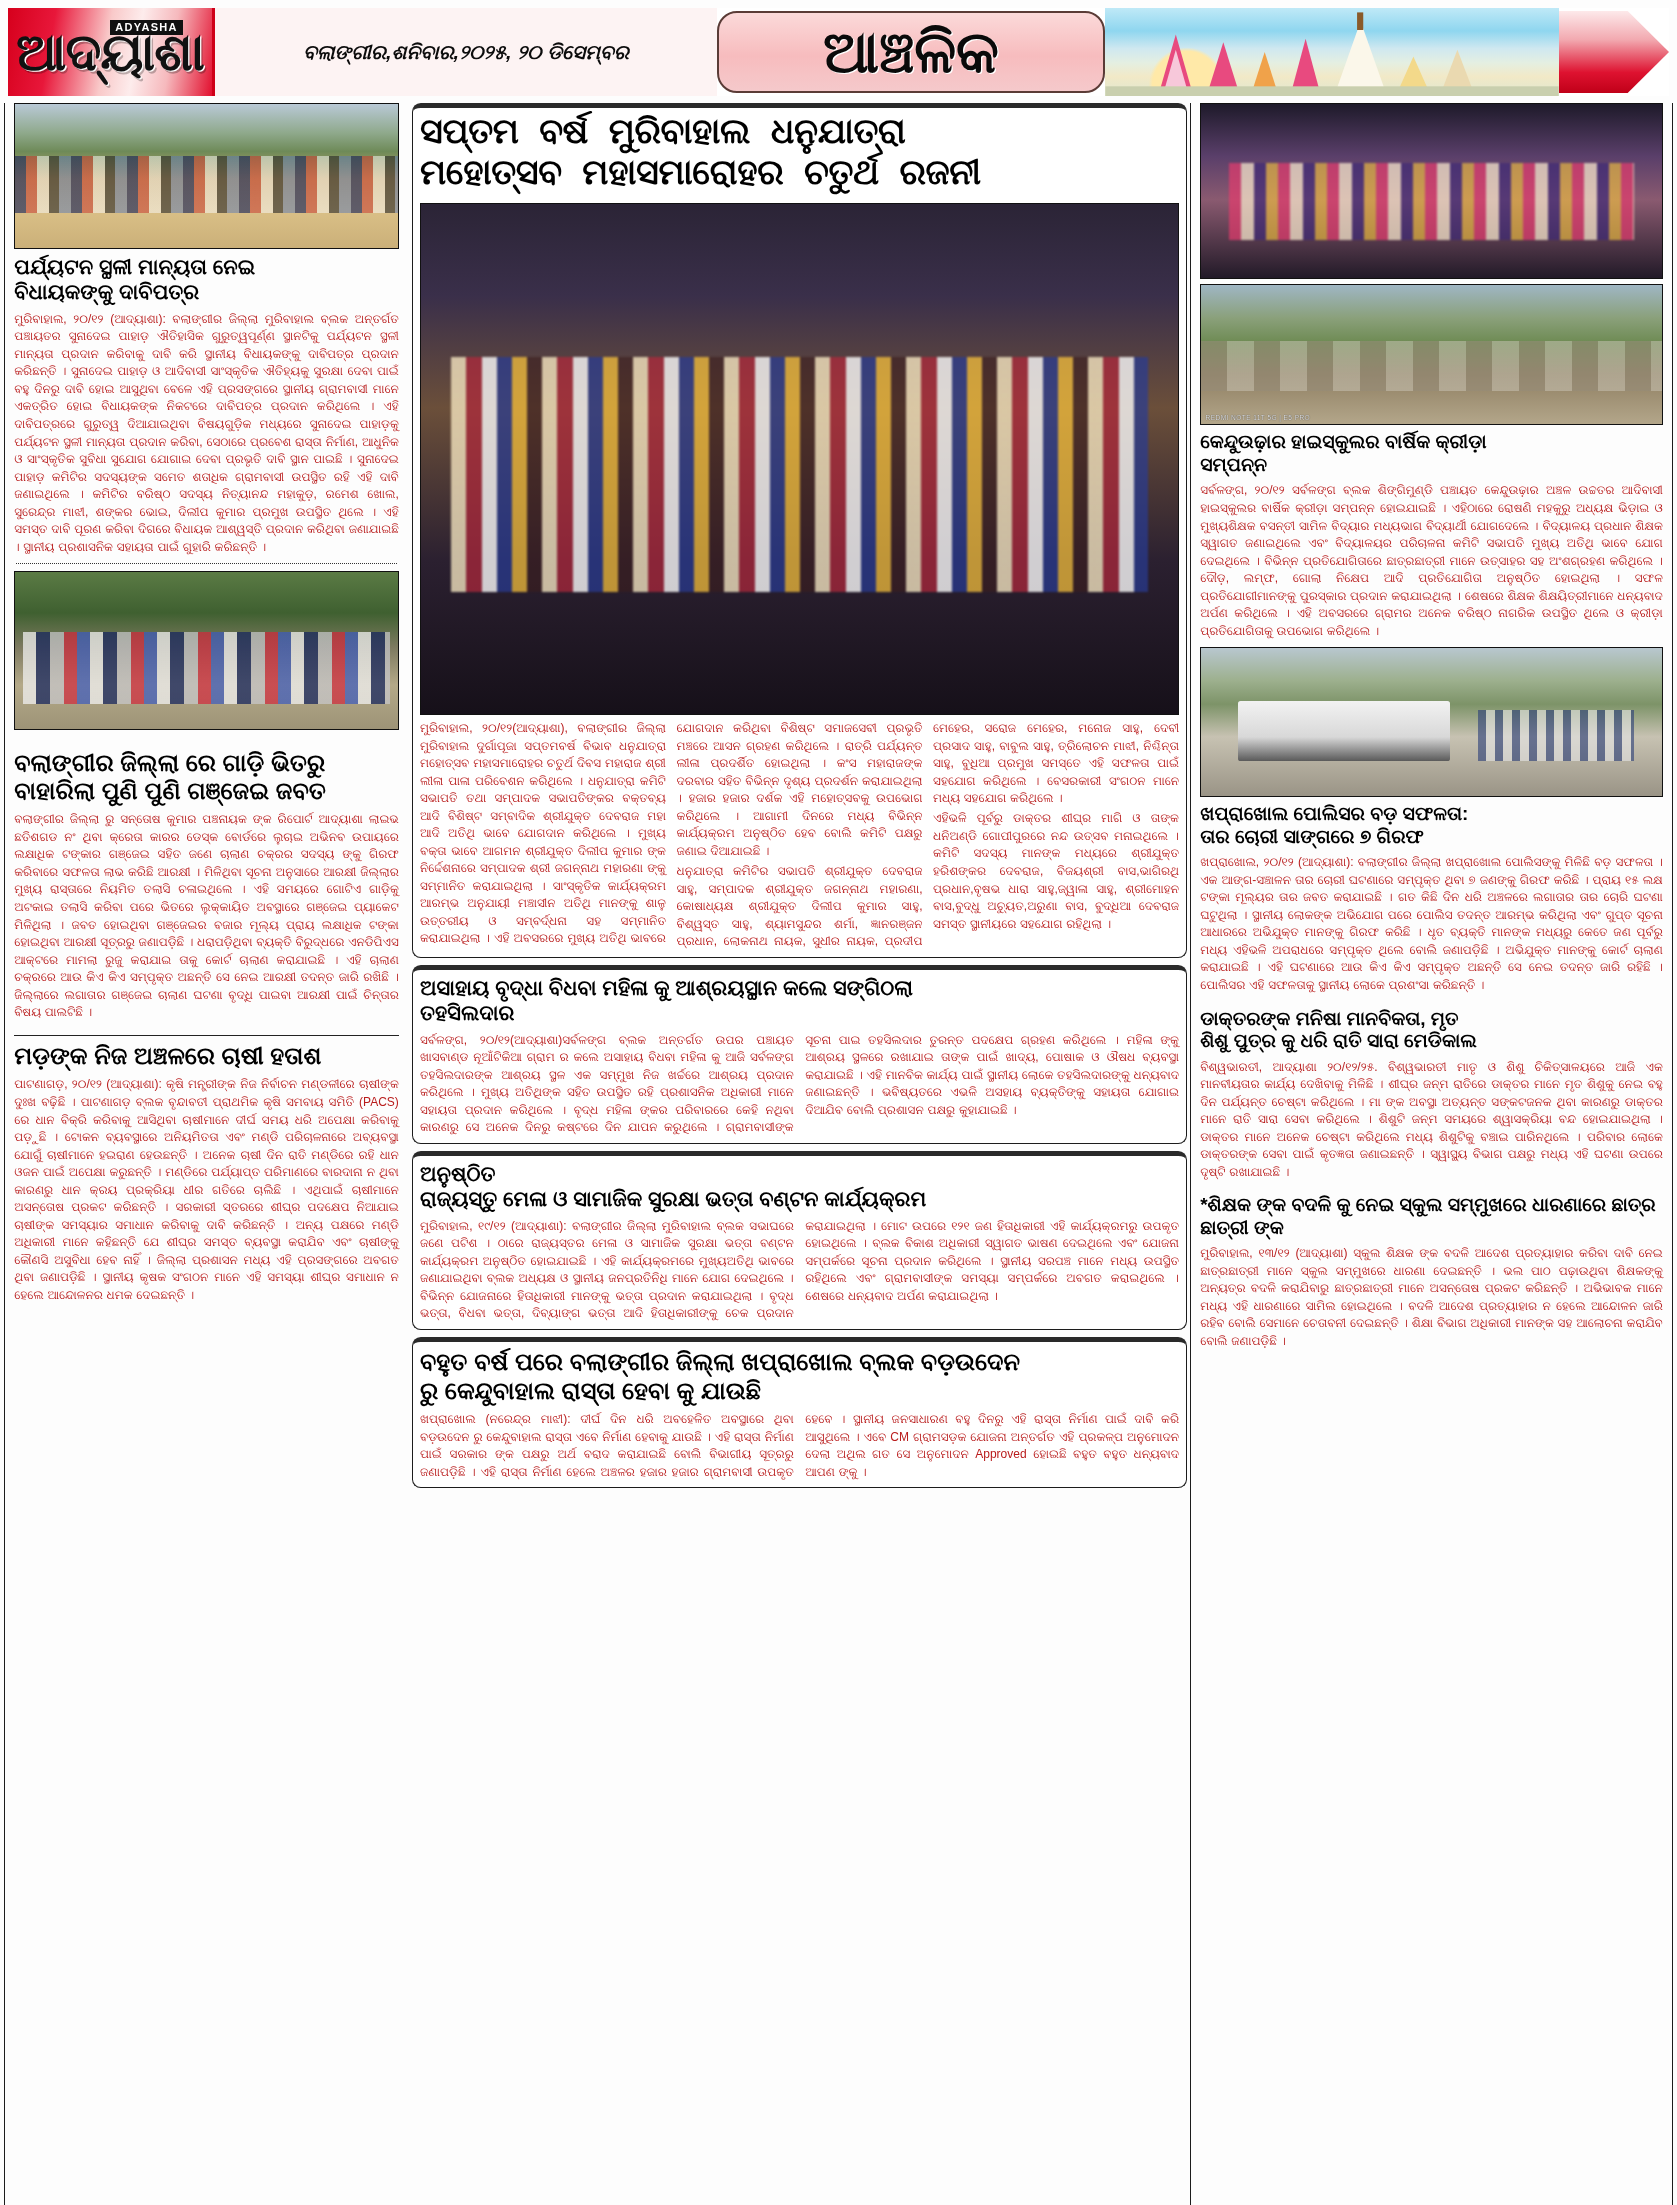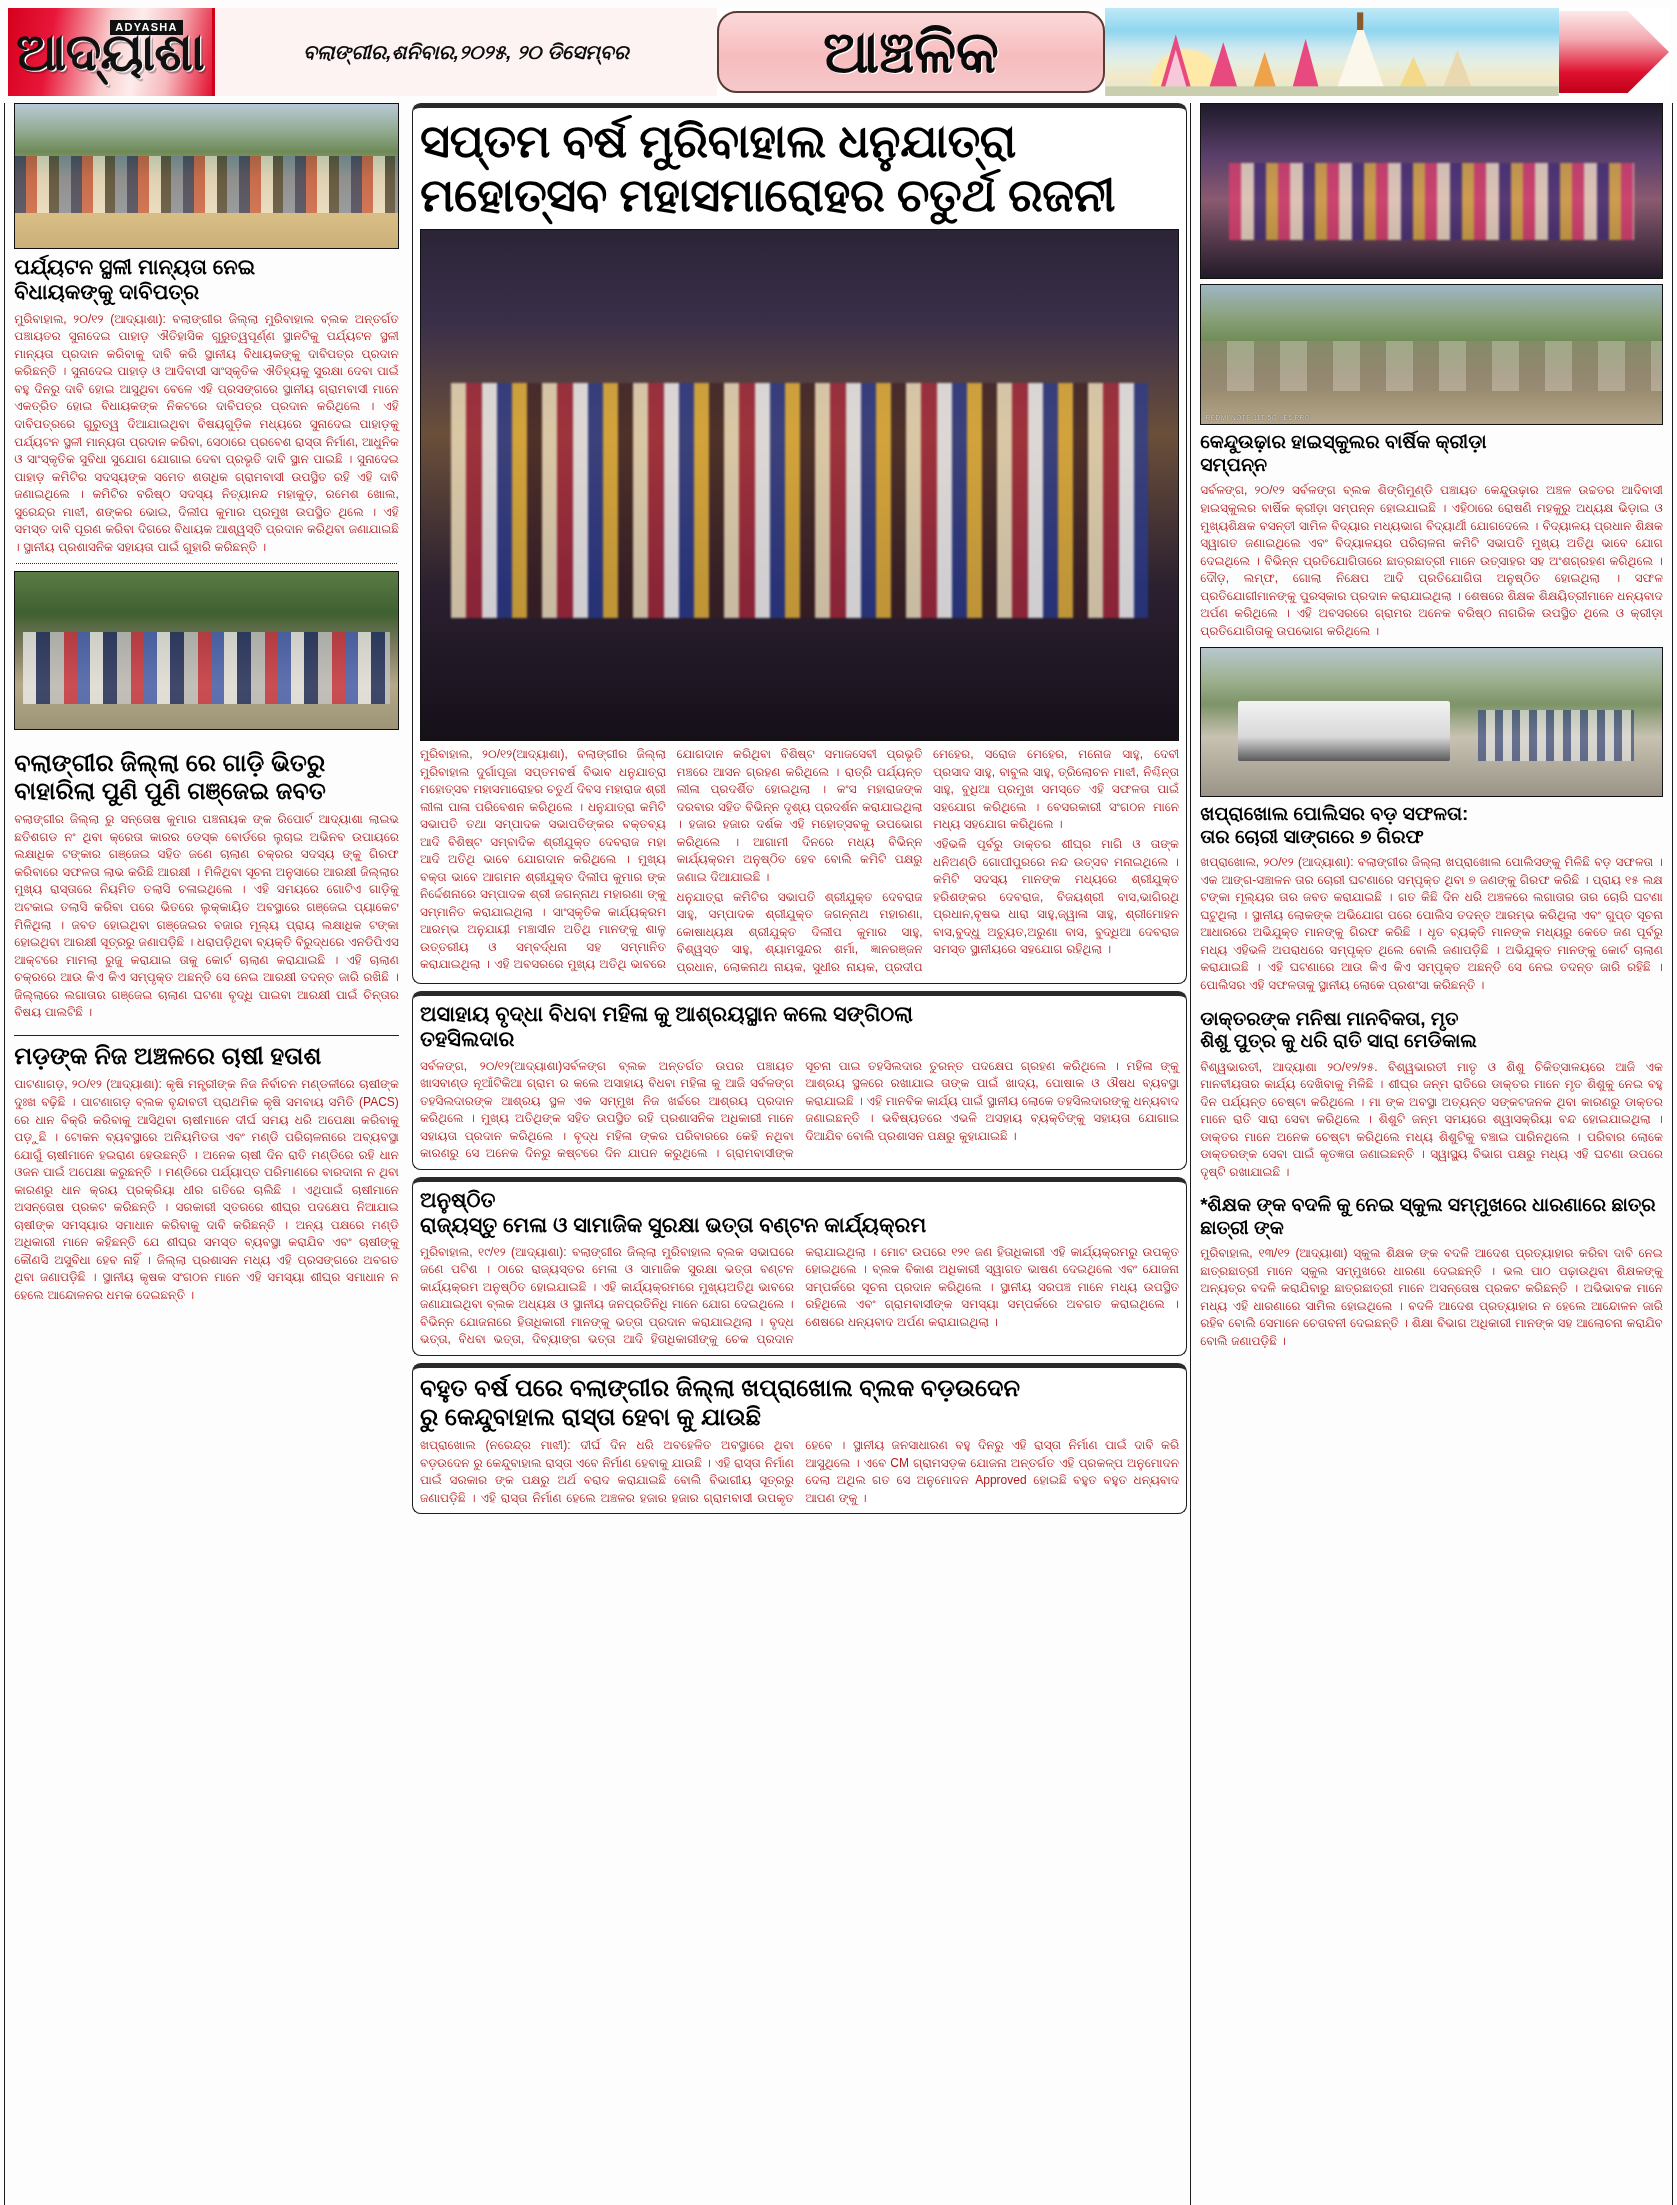--- a/index.html
+++ b/index.html
@@ -116,21 +116,21 @@
   .col-right::after {
     content:""; position:absolute; top:0; bottom:0; right:-4px; width:1.3px; background:#1c1c1c;
   }
 
   
   .article { padding: 0 6.2px 7px 6.2px; }
   .headline {
     font-weight: bold; color:#000; line-height: 1.18;
     margin: 6.2px 0 6.2px 0;
   }
-  .hl-lead   { font-size: 46px;  letter-spacing:-0.4px; }
+  .hl-lead   { font-size: 35px;  letter-spacing:-0.4px;font-family:Liberation Mono, monospace; }
   .hl-big    { font-size: 21px; }
   .hl-med    { font-size: 24px; }
   .hl-sm     { font-size: 19px; }
 
   .boxed {
     border: 1.3px solid #1c1c1c;
     border-radius: 8.8px;
     padding: 0 7px 6.2px 7px;
     margin-bottom: 7px;
     background:#fff;

